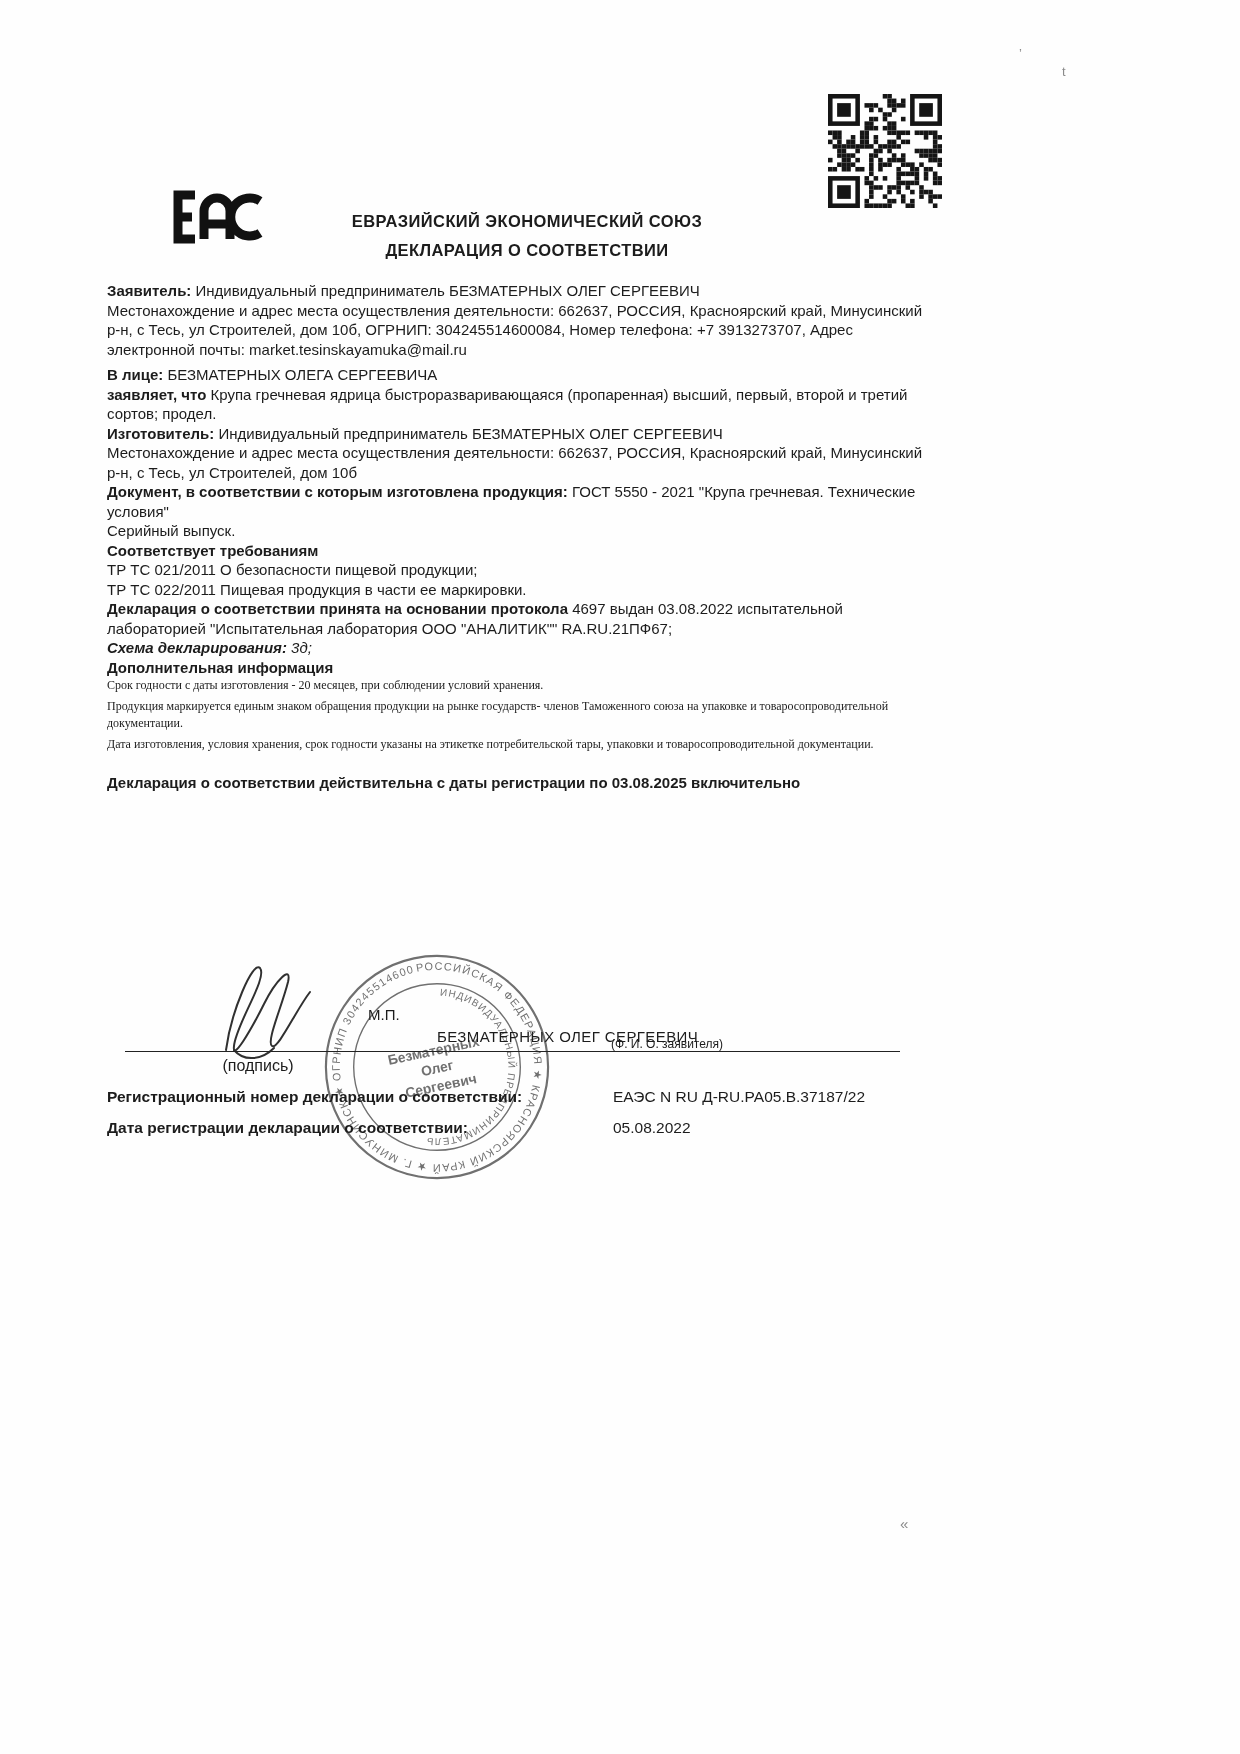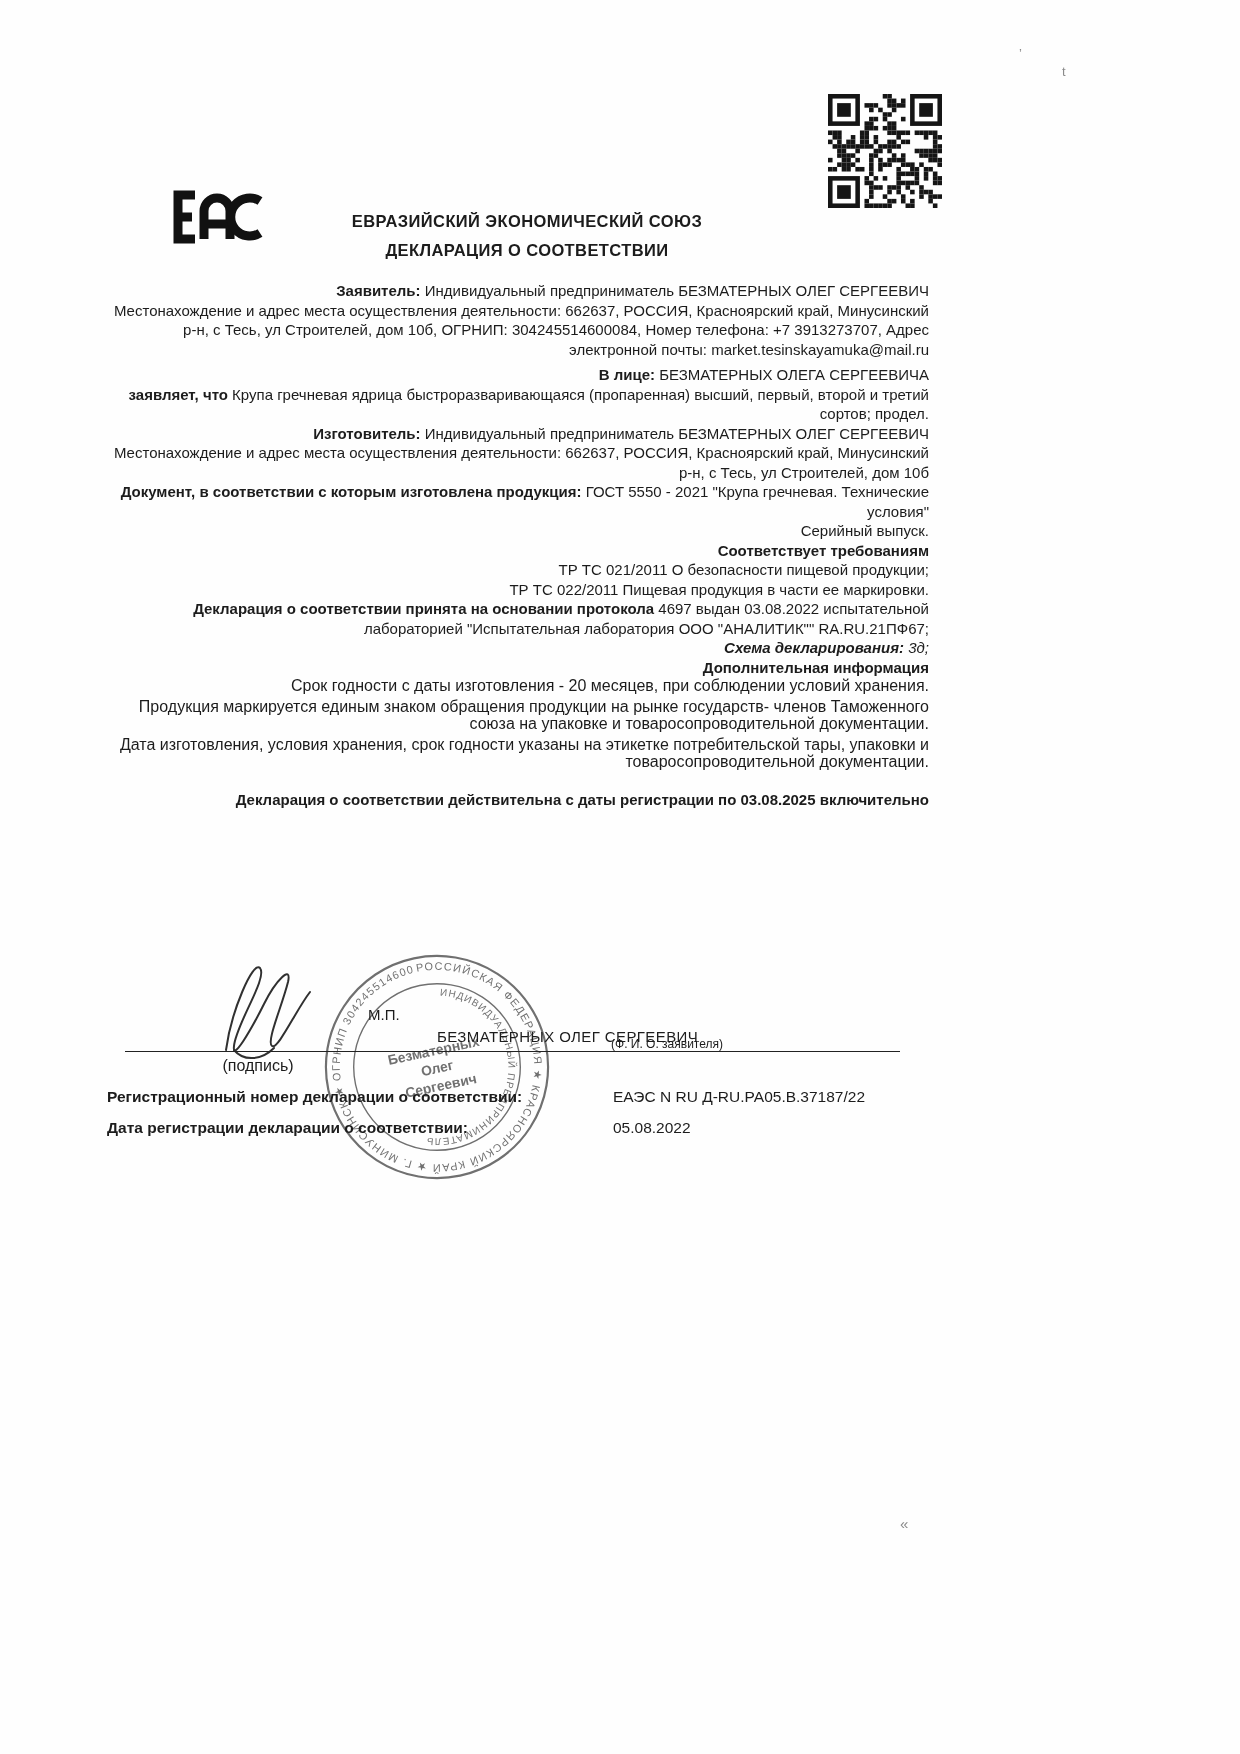--- a/index.html
+++ b/index.html
@@ -10,25 +10,25 @@
   }
   
   .qr{position:absolute; left:828px; top:94px; width:114px; height:114px;}
   .eac-logo{position:absolute; left:168px; top:186px; width:100px; height:62px;}
   .h-union{position:absolute; left:107px; top:212px; width:840px; text-align:center;
     font-size:16.5px; font-weight:bold; letter-spacing:.4px;}
   .h-title{position:absolute; left:107px; top:241px; width:840px; text-align:center;
     font-size:16.5px; font-weight:bold; letter-spacing:.4px;}
   
   .content{position:absolute; left:107px; top:281px; width:822px;}
-  .content p{margin:0; font-size:15px; line-height:19.5px;text-align:right;}
+  .content p{margin:0; font-size:15px; line-height:19.5px;}
   .content .b{font-weight:bold;}
   .mb6{margin-bottom:6px;} .mb9{margin-bottom:9px;} .mb2{margin-bottom:2px;}
   .mb14{margin-bottom:14px;} .mb13{margin-bottom:13px;} .mb10{margin-bottom:10px;font-style:italic;} .mb4{margin-bottom:4px;}
-  .small p{font-size:16px; line-height:17px; margin:0 0 4px;}
+  .small p{font-size:12px; line-height:17px; margin:0 0 4px;font-family:Liberation Serif, serif;}
   .validity{margin-top:20px !important; font-weight:bold; font-size:15.5px;}
   
   .sig-svg{position:absolute; left:198px; top:952px; width:150px; height:112px;}
   .stamp{position:absolute; left:318px; top:948px; width:238px; height:238px;
     transform:rotate(-12deg); opacity:.8; pointer-events:none;}
   .mp{position:absolute; left:368px; top:1006px; font-size:15px;}
   .fio-name{position:absolute; left:437px; top:1028px; font-size:15px; letter-spacing:.4px;}
   .sig-line{position:absolute; left:125px; top:1051px; width:775px; border-top:1.6px solid #222;}
   .cap-sign{position:absolute; left:198px; top:1057px; width:120px; text-align:center; font-size:16px;}
   .cap-fio{position:absolute; left:592px; top:1037px; width:150px; text-align:center; font-size:12px;}

